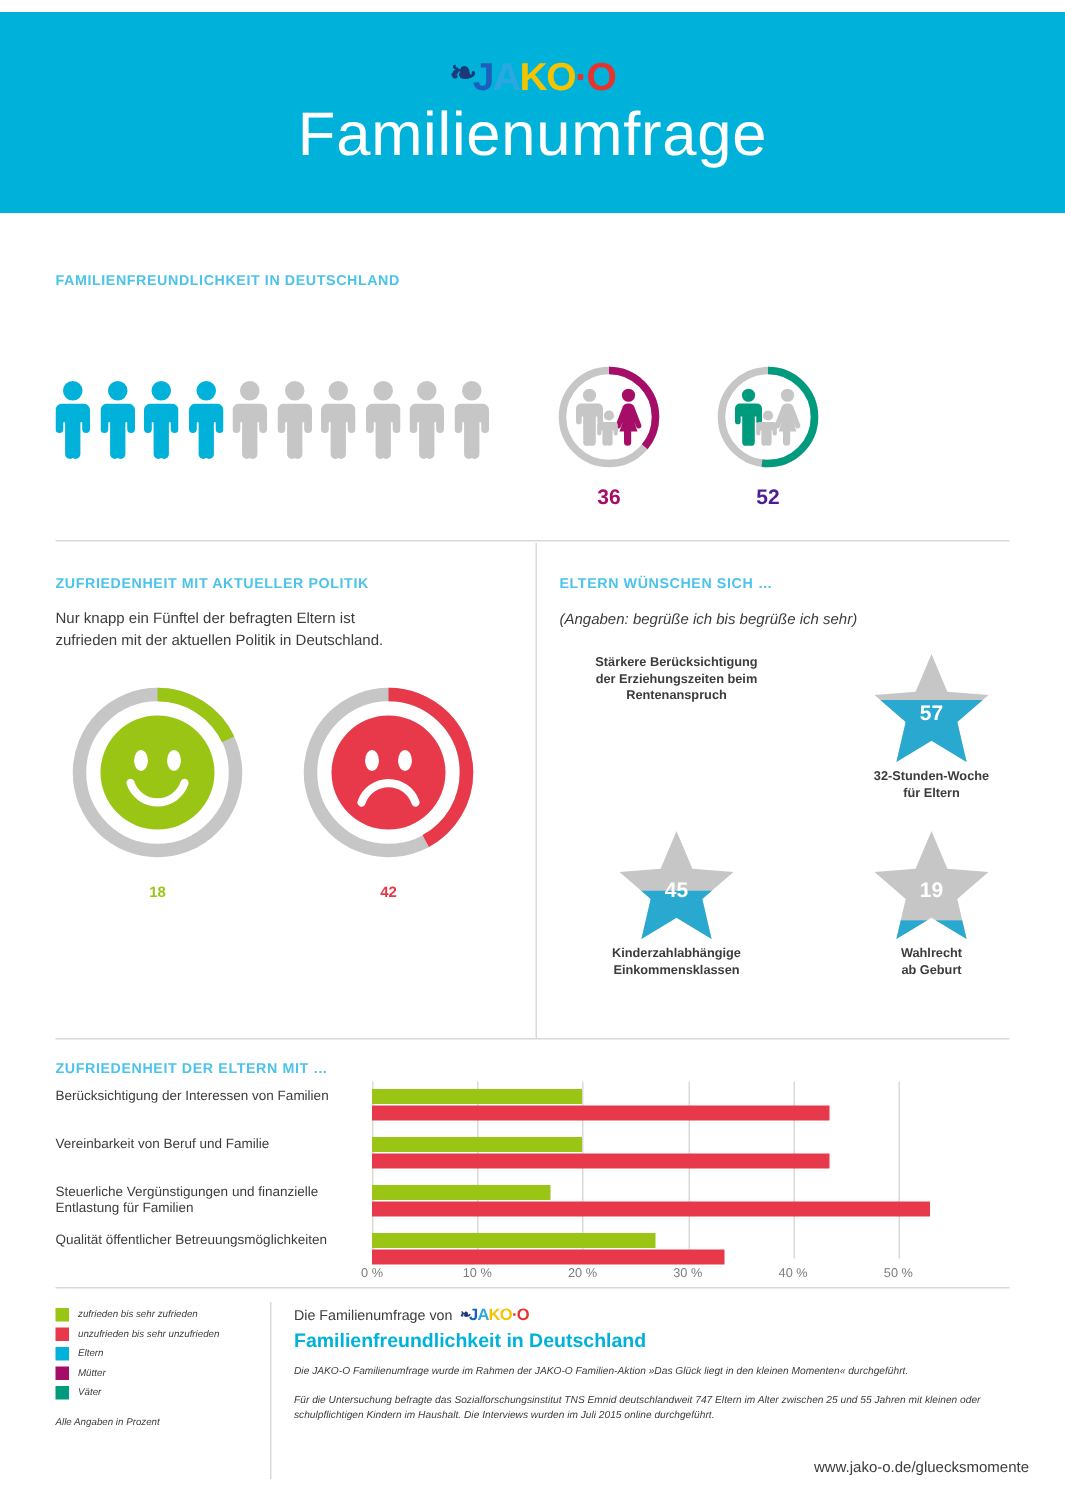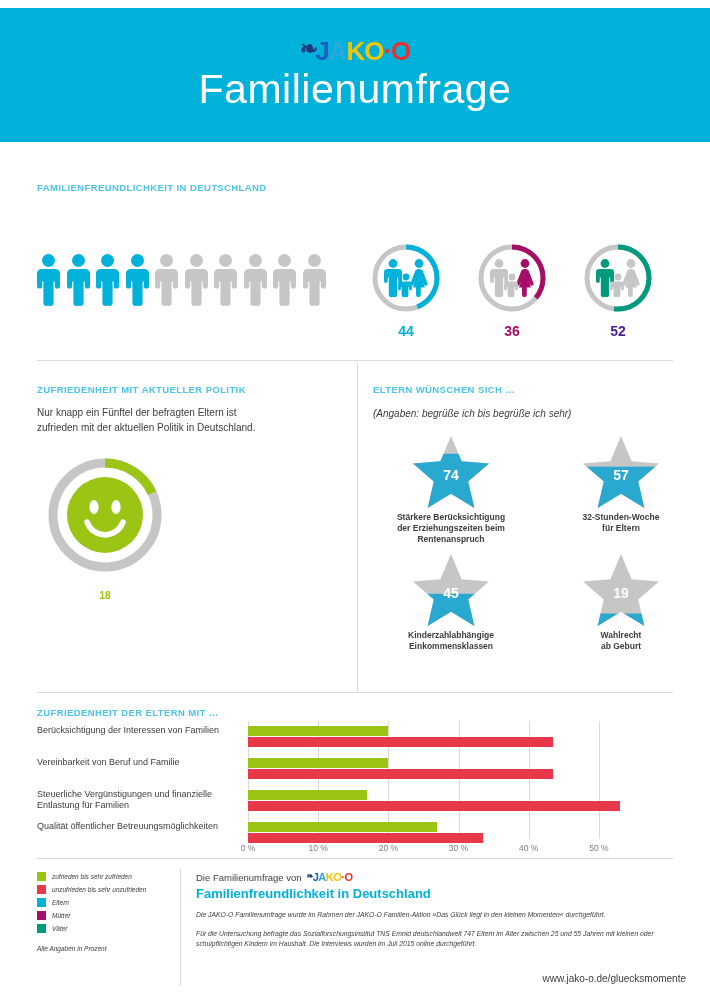--- a/index.html
+++ b/index.html
@@ -202,39 +202,20 @@
           <div class="body"><svg width="23" height="37" viewBox="0 0 23 37">
               <path d="M4.5,0 H18.5 A4.5,4.5 0 0 1 23,4.5 V17 A2.6,2.6 0 0 1 20.4,19.6 A2.6,2.6 0 0 1 17.8,17 V12.5 H16.6 V33.8 A3.2,3.2 0 0 1 13.4,37 A3.2,3.2 0 0 1 10.2,33.8 V22 H12.8 V33.8 A3.2,3.2 0 0 1 9.6,37 A3.2,3.2 0 0 1 6.4,33.8 V12.5 H5.2 V17 A2.6,2.6 0 0 1 2.6,19.6 A2.6,2.6 0 0 1 0,17 V4.5 A4.5,4.5 0 0 1 4.5,0 Z" fill="#c6c6c6"></path>
             </svg></div>
         </div>
       </div>
     <div class="donut-group" id="donut-group">
         <div class="donut-item">
           <div class="donut">
             <svg width="72" height="72" viewBox="0 0 72 72">
               <circle cx="36" cy="36" r="31" fill="none" stroke="#c6c6c6" stroke-width="5"></circle>
-              <circle cx="36" cy="36" r="31" fill="none" stroke="#00b2da" stroke-width="5" stroke-dasharray="85.70264758992954 194.77874452256717" stroke-linecap="butt" transform="rotate(-90 36 36)"></circle>
-            </svg>
-            <div class="glyph">
-              <svg width="46" height="40" viewBox="0 0 46 40">
-                <circle cx="10" cy="5.5" r="4.4" fill="#00b2da"></circle>
-                <path d="M4.3,11 H15.7 A3.3,3.3 0 0 1 19,14.3 V23 A1.9,1.9 0 0 1 17.1,24.9 A1.9,1.9 0 0 1 15.2,23 V19.6 H14.2 V36.6 A2.6,2.6 0 0 1 11.6,39.2 A2.6,2.6 0 0 1 9,36.6 V26.8 H11 V36.6 A2.6,2.6 0 0 1 8.4,39.2 A2.6,2.6 0 0 1 5.8,36.6 V19.6 H4.8 V23 A1.9,1.9 0 0 1 2.9,24.9 A1.9,1.9 0 0 1 1,23 V14.3 A3.3,3.3 0 0 1 4.3,11 Z" fill="#00b2da"></path>
-                <circle cx="36" cy="5.5" r="4.4" fill="#00b2da"></circle>
-                <path d="M36,11 A4.3,4.3 0 0 1 40.3,14.3 L44.6,25.5 A1.8,1.8 0 0 1 41.3,26.8 L39.6,22.6 L42,29.6 H37.8 V36.8 A2.4,2.4 0 0 1 35.4,39.2 A2.4,2.4 0 0 1 33,36.8 V29.6 H30 L32.4,22.6 L30.7,26.8 A1.8,1.8 0 0 1 27.4,25.5 L31.7,14.3 A4.3,4.3 0 0 1 36,11 Z" fill="#00b2da"></path>
-                <circle cx="23" cy="19" r="3.4" fill="#00b2da"></circle>
-                <path d="M19.4,23.4 H26.6 A2.3,2.3 0 0 1 28.9,25.7 V31 A1.4,1.4 0 0 1 27.5,32.4 A1.4,1.4 0 0 1 26.1,31 V29 H25.4 V37.2 A2,2 0 0 1 23.4,39.2 A2,2 0 0 1 21.4,37.2 V32.6 H22.6 V37.2 A2,2 0 0 1 20.6,39.2 A2,2 0 0 1 18.6,37.2 V29 H17.9 V31 A1.4,1.4 0 0 1 16.5,32.4 A1.4,1.4 0 0 1 15.1,31 V25.7 A2.3,2.3 0 0 1 17.4,23.4 Z" fill="#00b2da"></path>
-              </svg>
-            </div>
-          </div>
-          <div class="donut-val" style="color: rgb(0, 178, 218);">44</div>
-        </div>
-        <div class="donut-item">
-          <div class="donut">
-            <svg width="72" height="72" viewBox="0 0 72 72">
-              <circle cx="36" cy="36" r="31" fill="none" stroke="#c6c6c6" stroke-width="5"></circle>
               <circle cx="36" cy="36" r="31" fill="none" stroke="#a50d66" stroke-width="5" stroke-dasharray="70.12034802812418 194.77874452256717" stroke-linecap="butt" transform="rotate(-90 36 36)"></circle>
             </svg>
             <div class="glyph">
               <svg width="46" height="40" viewBox="0 0 46 40">
                 <circle cx="10" cy="5.5" r="4.4" fill="#c6c6c6"></circle>
                 <path d="M4.3,11 H15.7 A3.3,3.3 0 0 1 19,14.3 V23 A1.9,1.9 0 0 1 17.1,24.9 A1.9,1.9 0 0 1 15.2,23 V19.6 H14.2 V36.6 A2.6,2.6 0 0 1 11.6,39.2 A2.6,2.6 0 0 1 9,36.6 V26.8 H11 V36.6 A2.6,2.6 0 0 1 8.4,39.2 A2.6,2.6 0 0 1 5.8,36.6 V19.6 H4.8 V23 A1.9,1.9 0 0 1 2.9,24.9 A1.9,1.9 0 0 1 1,23 V14.3 A3.3,3.3 0 0 1 4.3,11 Z" fill="#c6c6c6"></path>
                 <circle cx="36" cy="5.5" r="4.4" fill="#a50d66"></circle>
                 <path d="M36,11 A4.3,4.3 0 0 1 40.3,14.3 L44.6,25.5 A1.8,1.8 0 0 1 41.3,26.8 L39.6,22.6 L42,29.6 H37.8 V36.8 A2.4,2.4 0 0 1 35.4,39.2 A2.4,2.4 0 0 1 33,36.8 V29.6 H30 L32.4,22.6 L30.7,26.8 A1.8,1.8 0 0 1 27.4,25.5 L31.7,14.3 A4.3,4.3 0 0 1 36,11 Z" fill="#a50d66"></path>
                 <circle cx="23" cy="19" r="3.4" fill="#c6c6c6"></circle>
                 <path d="M19.4,23.4 H26.6 A2.3,2.3 0 0 1 28.9,25.7 V31 A1.4,1.4 0 0 1 27.5,32.4 A1.4,1.4 0 0 1 26.1,31 V29 H25.4 V37.2 A2,2 0 0 1 23.4,39.2 A2,2 0 0 1 21.4,37.2 V32.6 H22.6 V37.2 A2,2 0 0 1 20.6,39.2 A2,2 0 0 1 18.6,37.2 V29 H17.9 V31 A1.4,1.4 0 0 1 16.5,32.4 A1.4,1.4 0 0 1 15.1,31 V25.7 A2.3,2.3 0 0 1 17.4,23.4 Z" fill="#c6c6c6"></path>
@@ -279,37 +260,39 @@
           <div class="face"><svg width="118" height="118" viewBox="0 0 118 118">
               <circle cx="59" cy="59" r="52" fill="none" stroke="#c6c6c6" stroke-width="9"></circle>
               <circle cx="59" cy="59" r="52" fill="none" stroke="#9ac515" stroke-width="9" stroke-dasharray="58.81061447520093 326.7256359733385" transform="rotate(-90 59 59)"></circle>
               <circle cx="59" cy="59" r="38" fill="#9ac515"></circle>
               <ellipse cx="48" cy="51" rx="4.6" ry="7" fill="#fff"></ellipse>
               <ellipse cx="70" cy="51" rx="4.6" ry="7" fill="#fff"></ellipse>
               <path d="M41,66 A19,19 0 0 0 77,66" fill="none" stroke="#fff" stroke-width="5.5" stroke-linecap="round"></path>
             </svg></div>
           <div class="face-val" style="color: rgb(154, 197, 21);">18</div>
         </div>
+        <div class="face-item">
+          <div class="face"><svg width="118" height="118" viewBox="0 0 118 118">
+              <circle cx="59" cy="59" r="52" fill="none" stroke="#c6c6c6" stroke-width="9"></circle>
+              <circle cx="59" cy="59" r="52" fill="none" stroke="#e8394a" stroke-width="9" stroke-dasharray="137.22476710880218 326.7256359733385" transform="rotate(-90 59 59)"></circle>
+              <circle cx="59" cy="59" r="38" fill="#e8394a"></circle>
+              <ellipse cx="48" cy="51" rx="4.6" ry="7" fill="#fff"></ellipse>
+              <ellipse cx="70" cy="51" rx="4.6" ry="7" fill="#fff"></ellipse>
+              <path d="M41,79 A19,19 0 0 1 77,79" fill="none" stroke="#fff" stroke-width="5.5" stroke-linecap="round"></path>
+            </svg></div>
+          <div class="face-val" style="color: rgb(232, 57, 74);">42</div>
+        </div>
       </div>
   </div>
 
   <div class="sec2r">
     <div class="kicker">ELTERN WÜNSCHEN SICH …</div>
     <div class="sub">(Angaben: begrüße ich bis begrüße ich sehr)</div>
     <div class="star-grid" id="star-grid">
         <div class="star-cell">
-          <div class="star-wrap"><svg width="80" height="76" viewBox="0 0 80 76">
-              <defs>
-                <clipPath id="starclip0">
-                  <polygon points="40,2 50.6,27.2 78,29.4 57.2,47.4 63.4,74 40,59.8 16.6,74 22.8,47.4 2,29.4 29.4,27.2"></polygon>
-                </clipPath>
-              </defs>
-              <polygon points="40,2 50.6,27.2 78,29.4 57.2,47.4 63.4,74 40,59.8 16.6,74 22.8,47.4 2,29.4 29.4,27.2" fill="#c6c6c6"></polygon>
-              <rect x="0" y="19.759999999999998" width="80" height="56.24" fill="#29a8d0" clip-path="url(#starclip0)"></rect>
-            </svg><div class="star-num">74</div></div>
           <div class="star-cap">
             <div>Stärkere Berücksichtigung</div>
             <div>der Erziehungszeiten beim</div>
             <div>Rentenanspruch</div>
           </div>
         </div>
         <div class="star-cell">
           <div class="star-wrap"><svg width="80" height="76" viewBox="0 0 80 76">
               <defs>
                 <clipPath id="starclip1">

